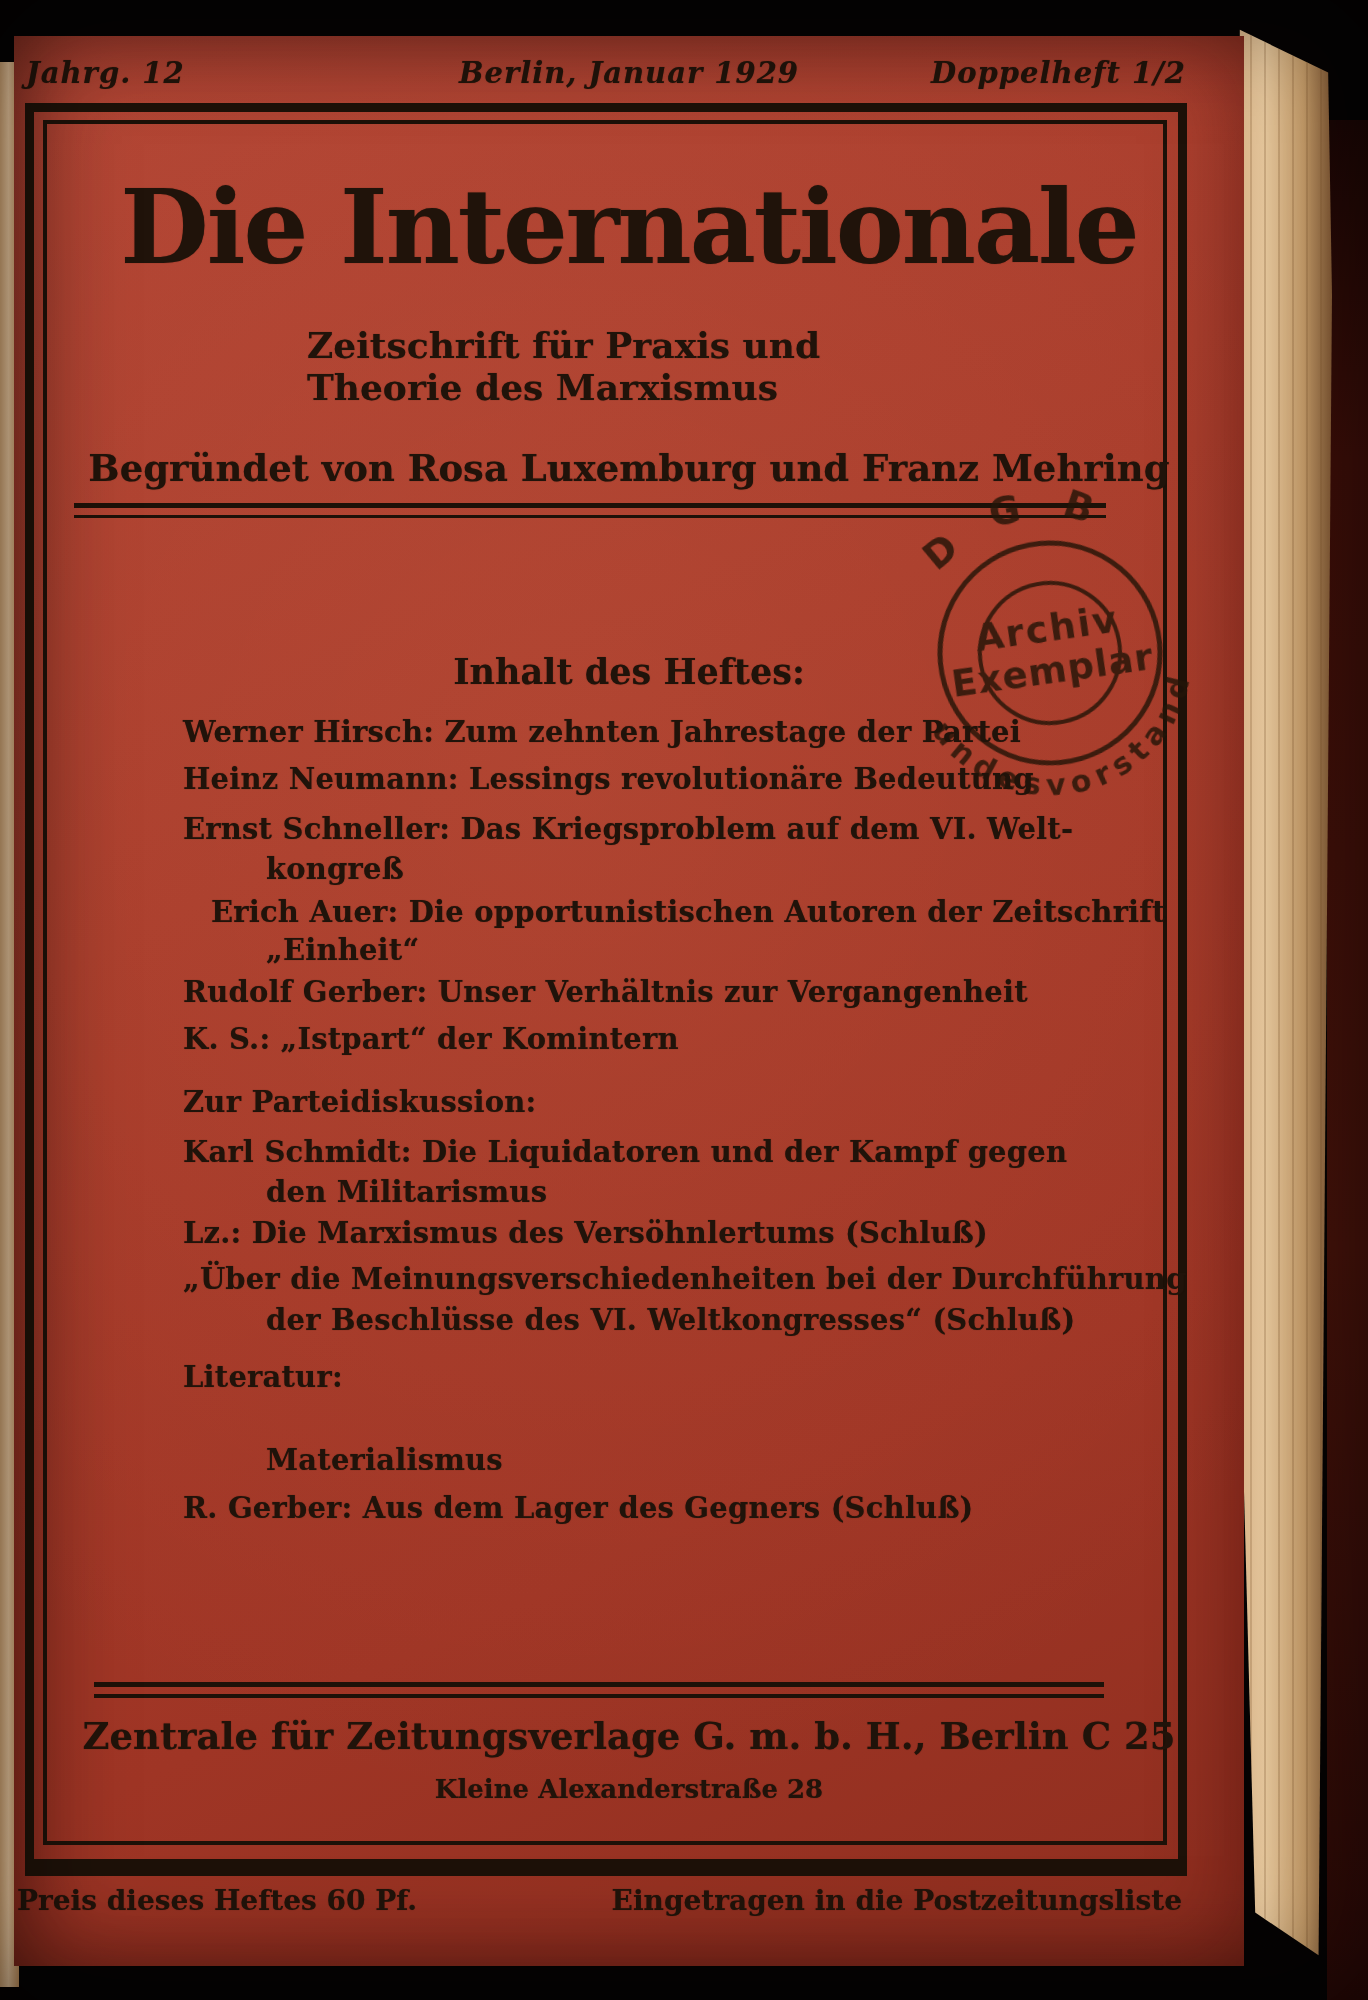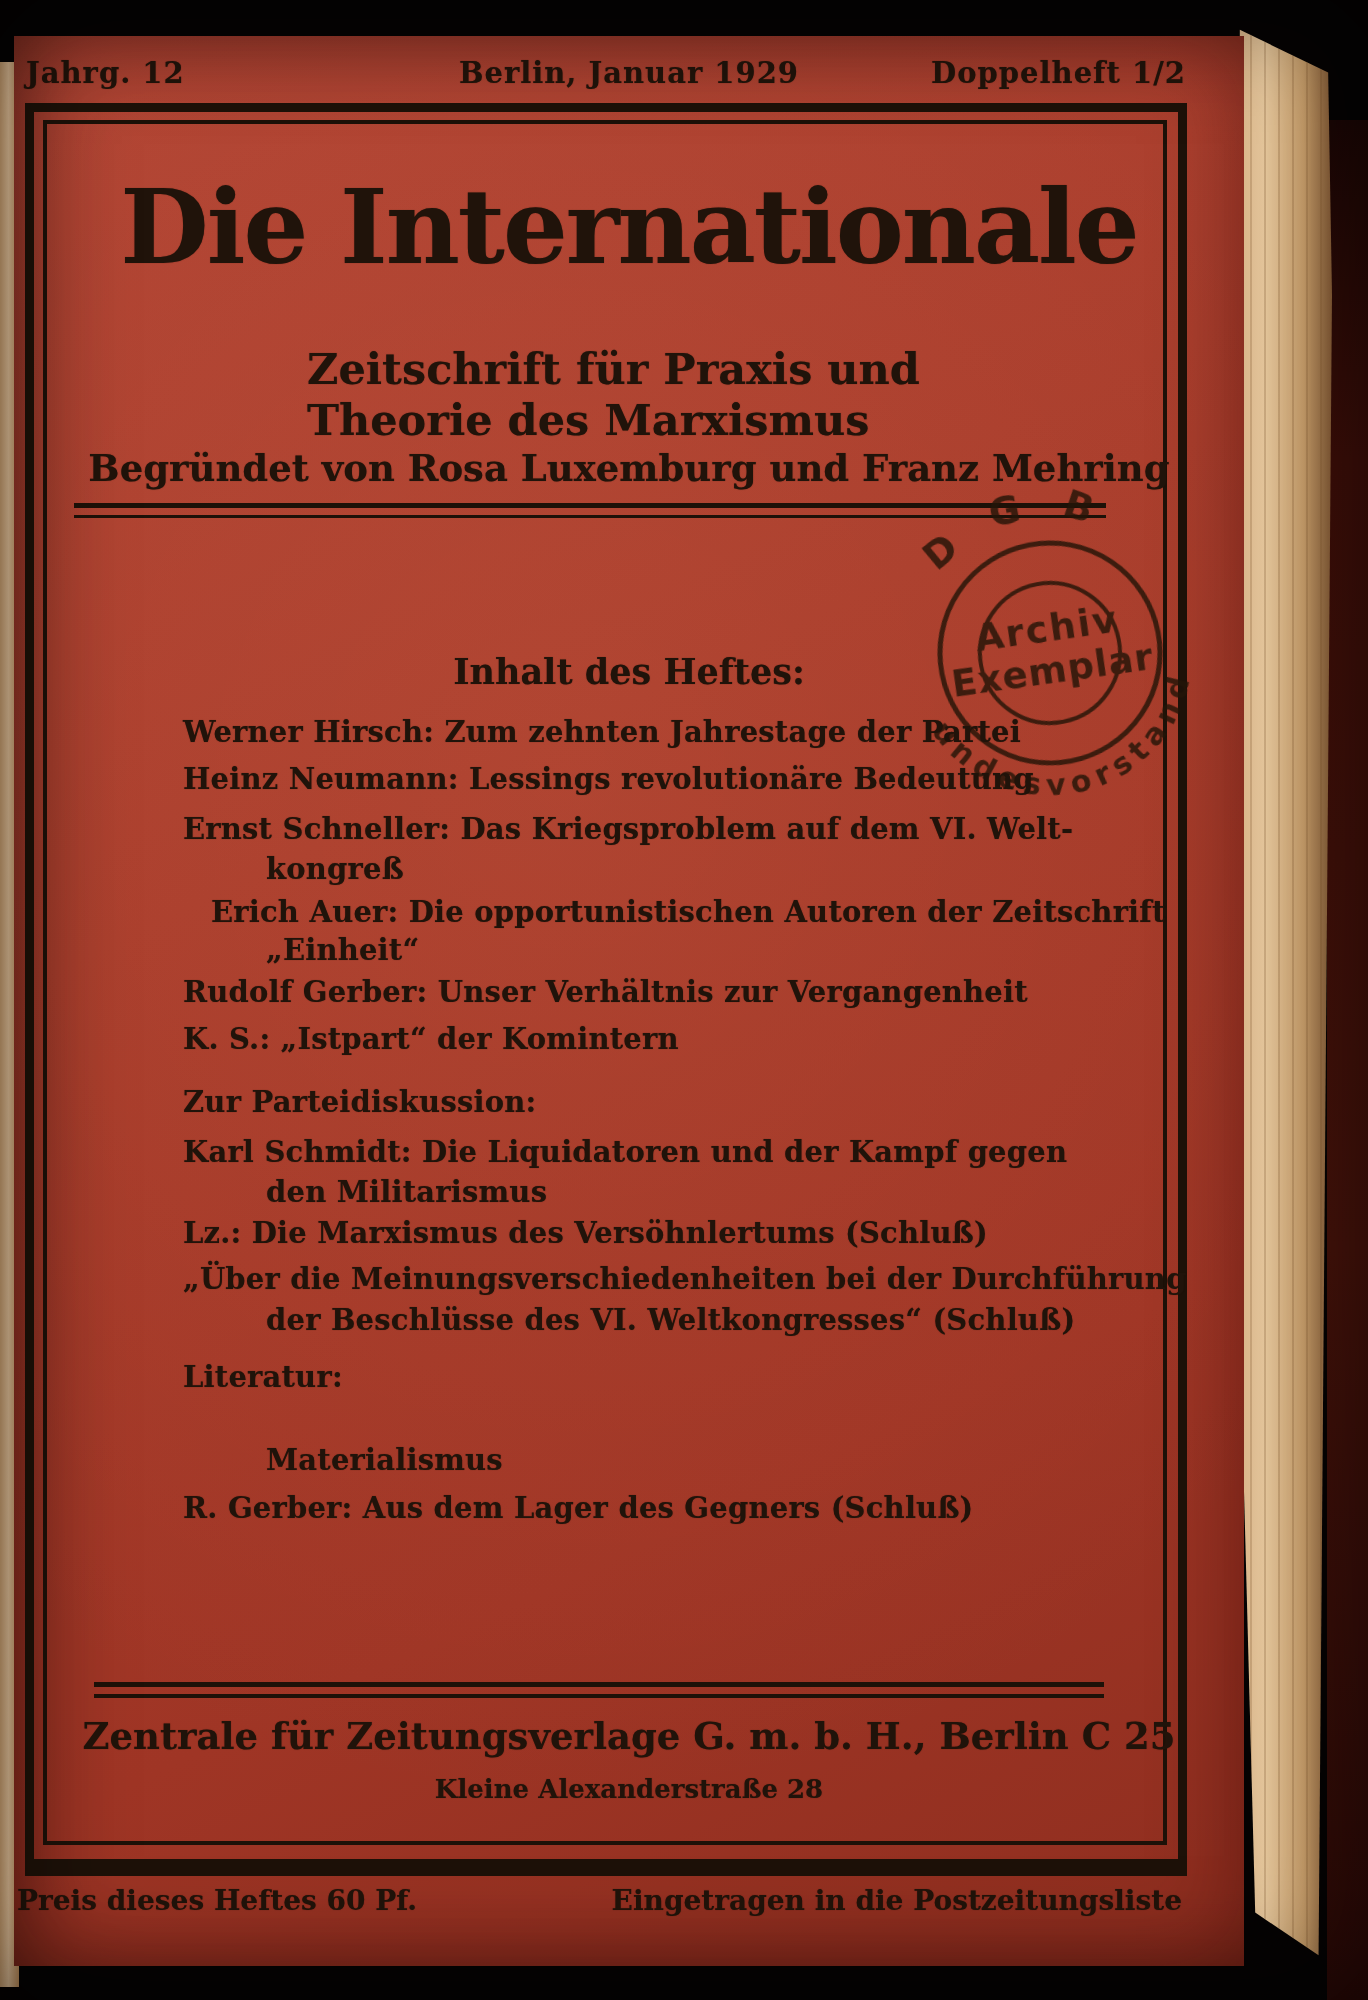--- a/index.html
+++ b/index.html
@@ -21,24 +21,24 @@
     background:
       radial-gradient(130% 90% at 45% 38%, rgba(255,150,110,.10), rgba(0,0,0,0) 60%),
       linear-gradient(155deg,#b24534 0%,#a83c2b 38%,#9f3525 72%,#8f2e1f 100%);
     box-shadow:inset 0 0 90px rgba(40,5,0,.45);}
   .cover *{white-space:nowrap;}
   
   .frame-outer{position:absolute;left:11px;right:57px;top:67px;bottom:90px;
     border:9px solid #1d1108;border-bottom-width:17px;}
   .frame-inner{position:absolute;left:9px;right:11px;top:8px;bottom:14px;border:4px solid #1d1108;}
   .ink{color:#20130a;text-shadow:0 0 1px rgba(32,19,10,.55);font-weight:bold;}
-  .topbar-item{position:absolute;font-size:29px;letter-spacing:1px;}
+  .topbar-item{position:absolute;font-size:29px;letter-spacing:1px;font-style:italic;}
   .title{position:absolute;left:0;width:100%;text-align:center;top:138px;font-size:102px;
     letter-spacing:-2px;line-height:1.05;}
-  .subtitle{position:absolute;left:293px;top:288px;font-size:43px;line-height:1.18;letter-spacing:0;margin-top:20px;}
+  .subtitle{position:absolute;left:293px;top:288px;font-size:36px;line-height:1.18;letter-spacing:0;}
   .founders{position:absolute;left:0;width:100%;text-align:center;top:410px;font-size:37px;}
   .dbl-rule{position:absolute;height:7px;border-top:5px solid #1d1108;border-bottom:3px solid #1d1108;}
   .rule-top{left:60px;width:1032px;top:467px;}
   .rule-pub{left:80px;width:1010px;top:1646px;border-bottom-width:4px;}
   .toc-head{position:absolute;left:0;width:100%;text-align:center;top:615px;font-size:35px;}
   .toc-line{position:absolute;left:169px;font-size:29px;letter-spacing:.2px;}
   .toc-line.ind{left:252px;}
   .pub-name{position:absolute;left:0;width:100%;text-align:center;top:1678px;font-size:37px;}
   .pub-addr{position:absolute;left:0;width:100%;text-align:center;top:1738px;font-size:26px;}
   .foot-left{position:absolute;left:3px;top:1848px;font-size:28px;}

